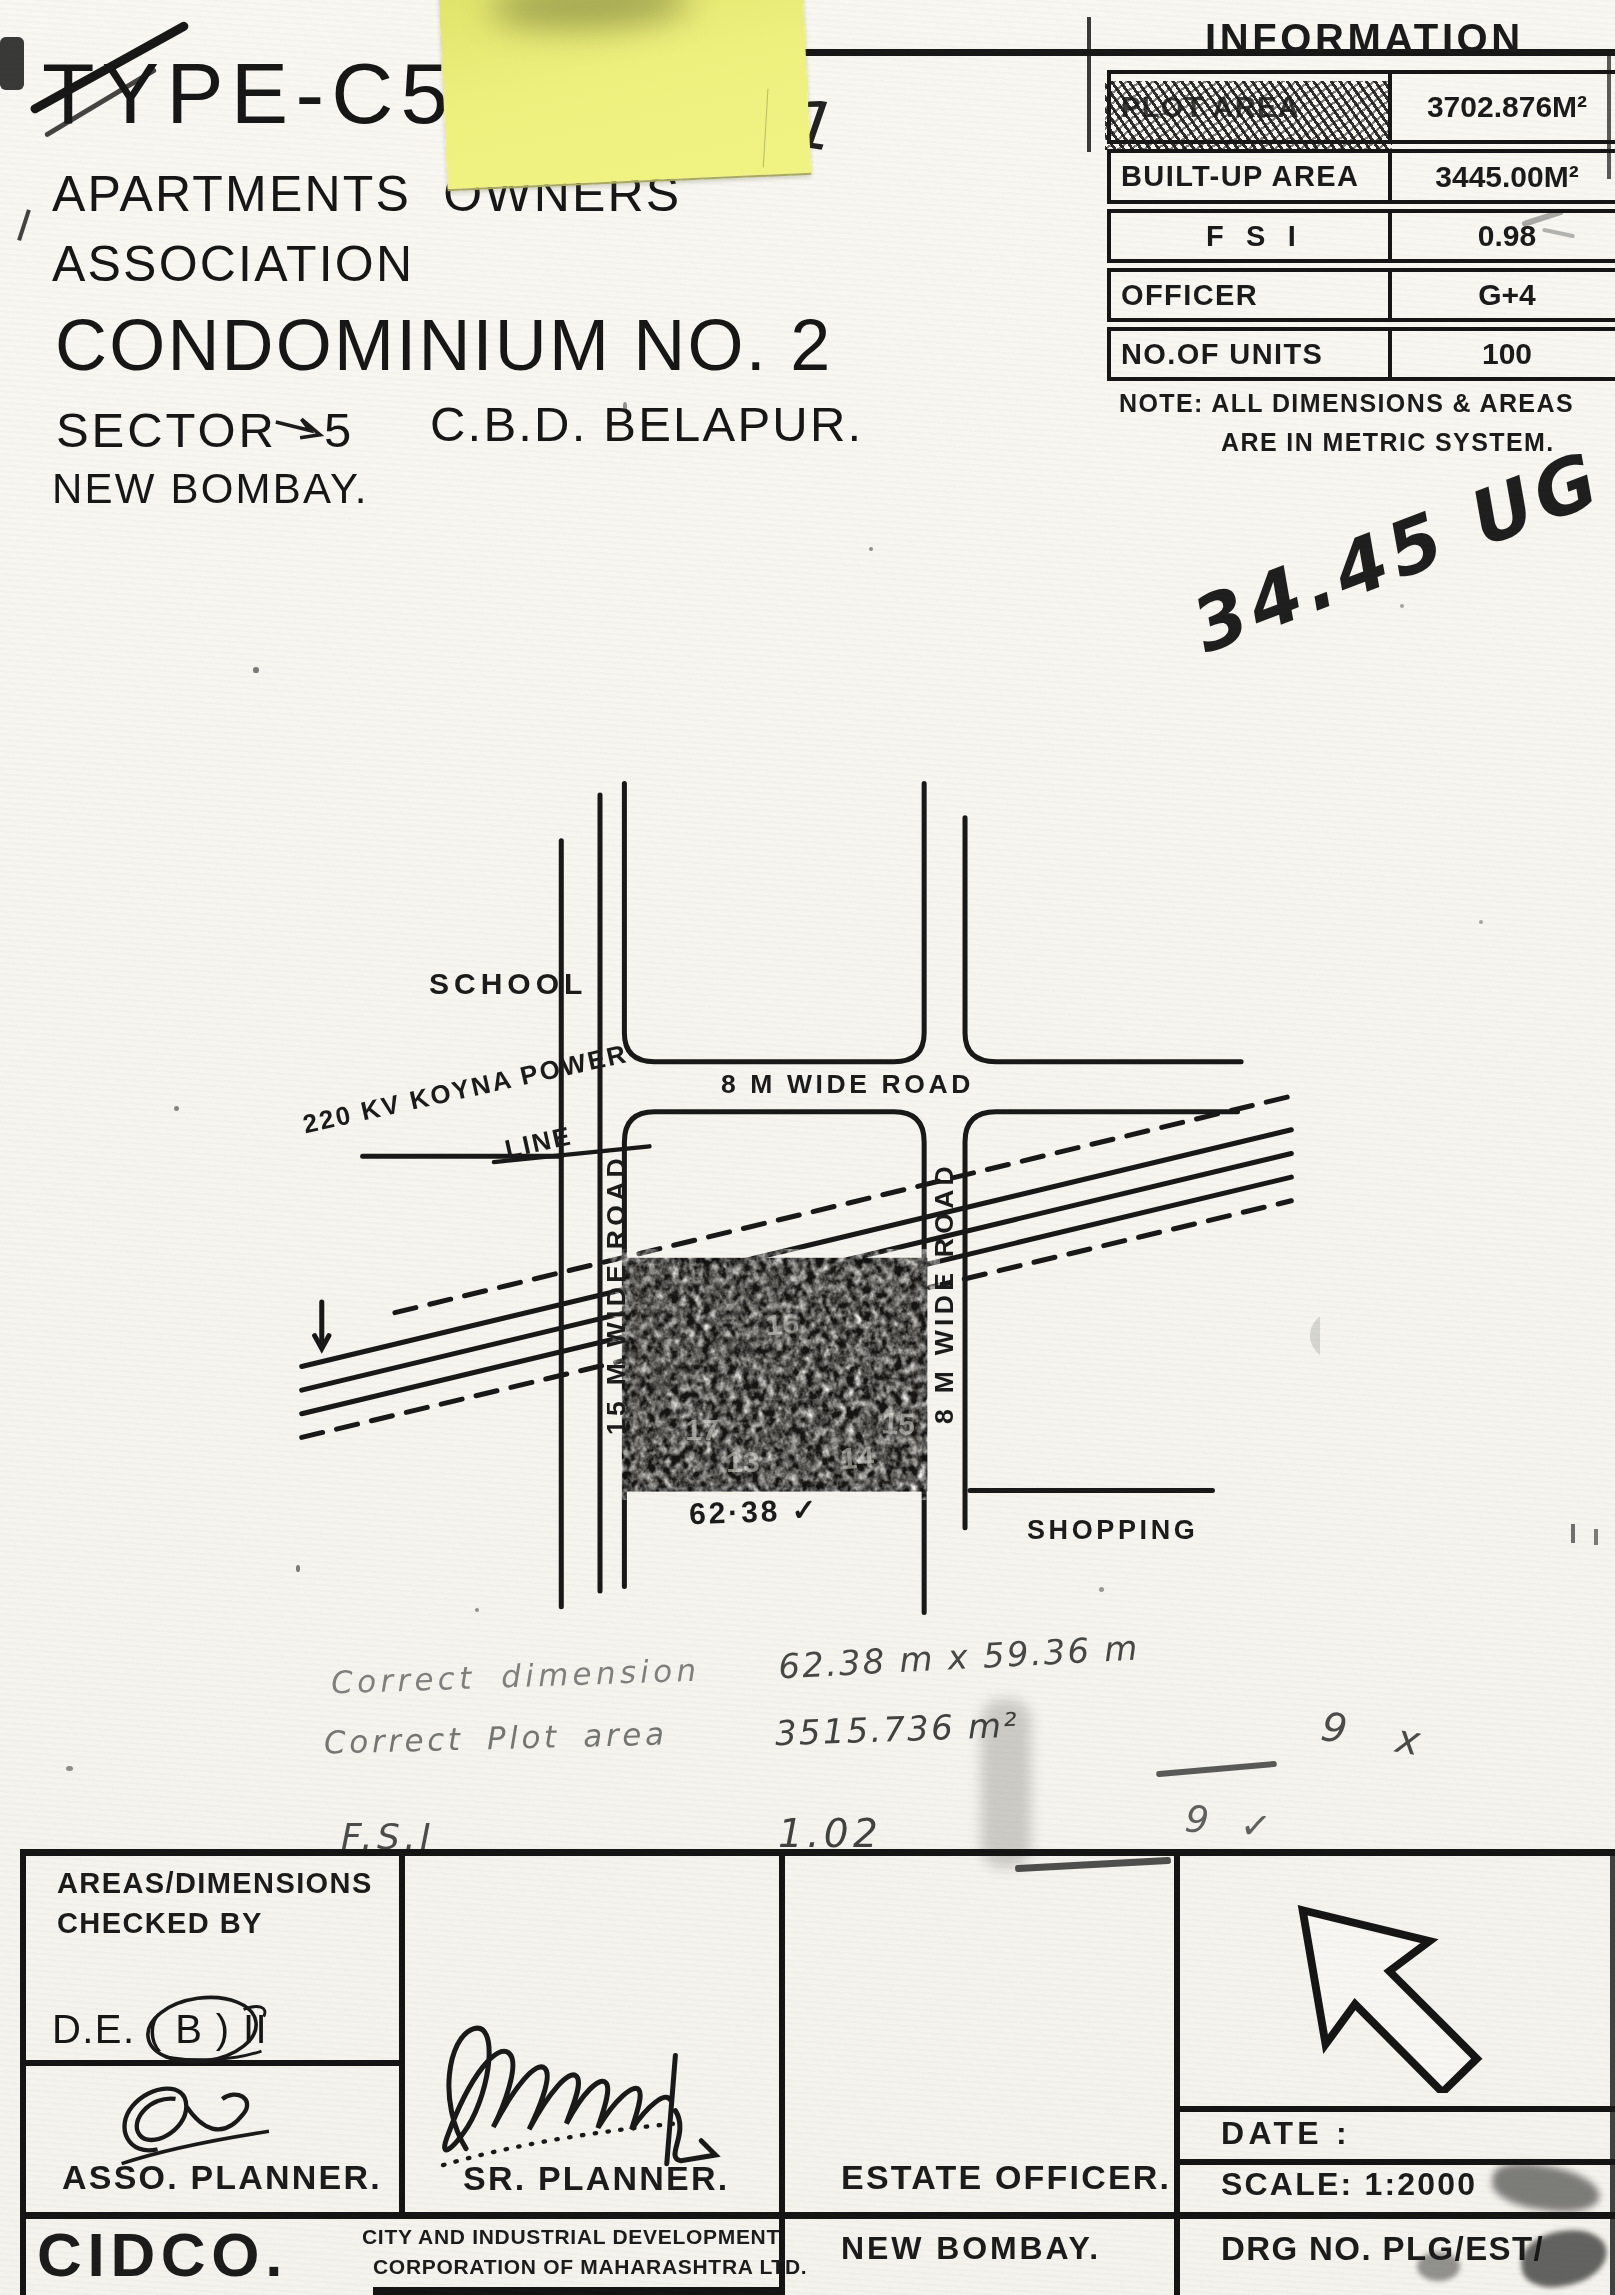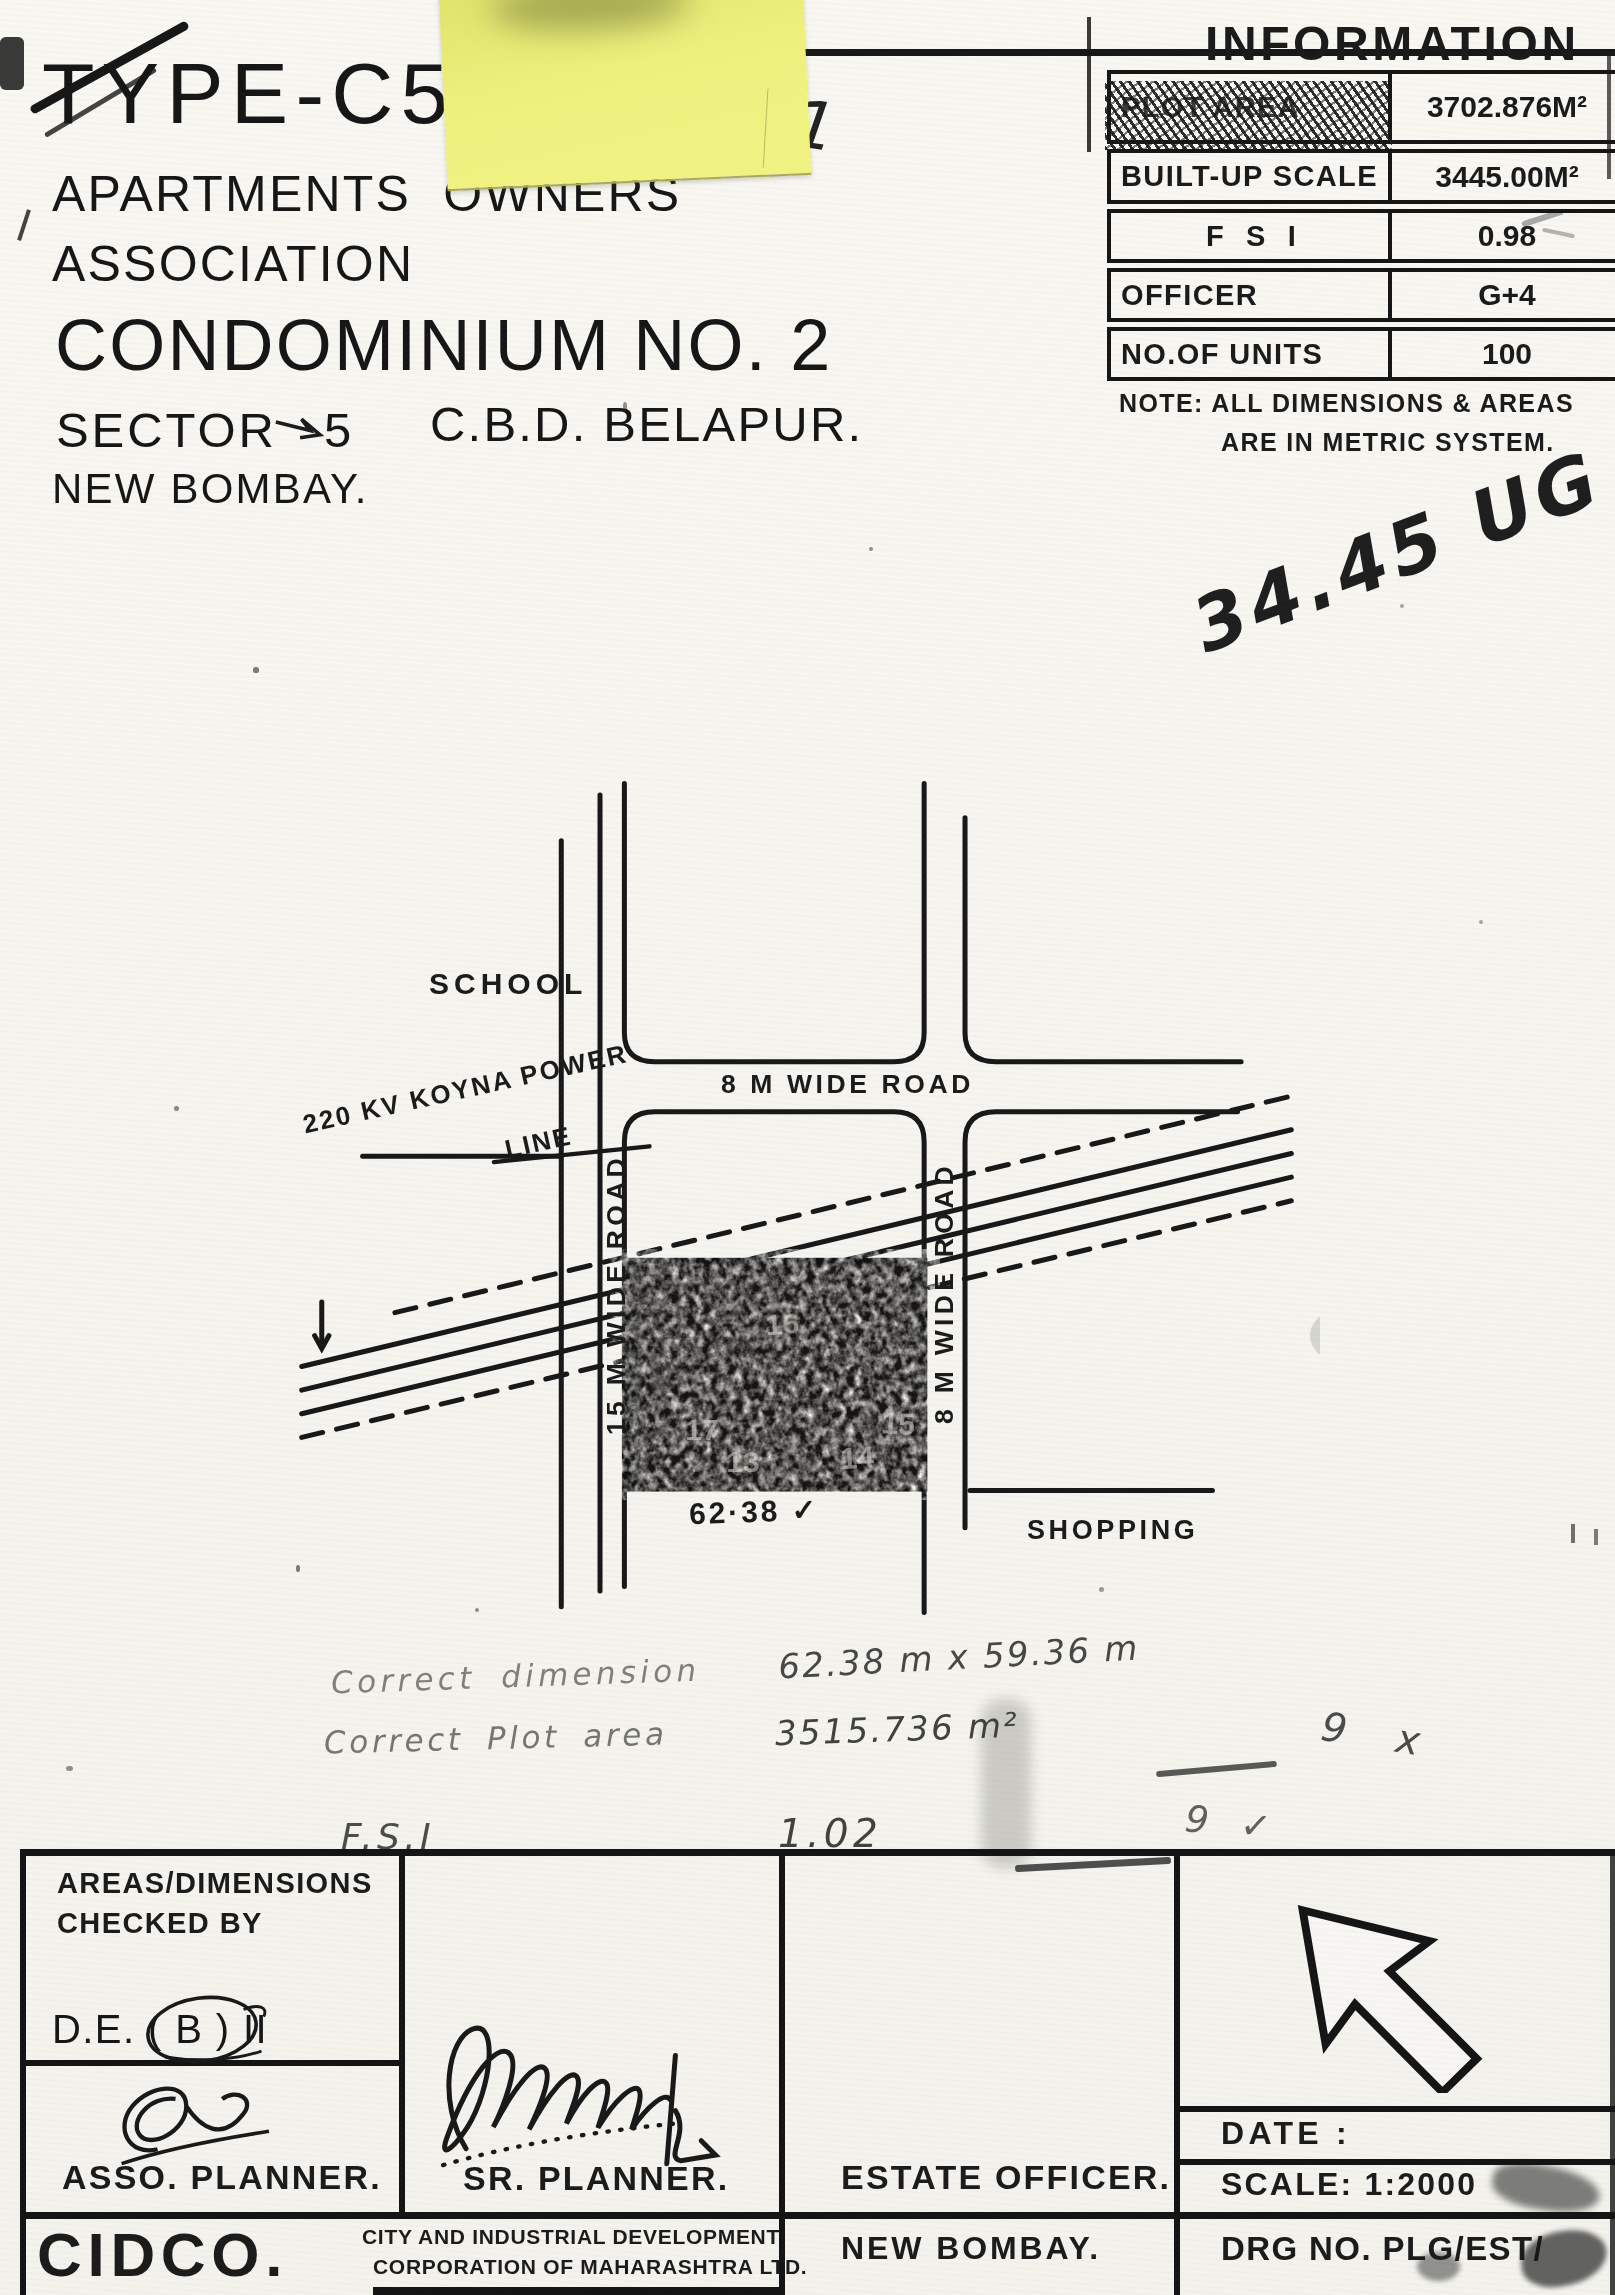--- a/index.html
+++ b/index.html
@@ -50,31 +50,31 @@
       <path d="M4,18 L52,30 L40,14 L66,36 L38,40" fill="none" stroke="#1c1c1c" stroke-width="5"></path>
     </svg>
 
   <div class="note">
     <div class="smudge"></div>
     <div class="crack"></div>
   </div>
 
   <div class="hw" style="left:687px;top:80px;font-size:66px;letter-spacing:11.5px;transform:rotate(9deg) skewX(-10deg);font-style:normal;">161</div>
 
-  <div class="t" style="left:1205px;top:16px;font-size:48px;letter-spacing:3.6px;z-index:2;">INFORMATION</div>
+  <div class="t" style="left:1205px;top:16px;font-size:40px;letter-spacing:3.6px;z-index:2;">INFORMATION</div>
   <div class="itable">
     <div class="irow" style="height:66px;">
       <div class="ilabel">
         <span style="opacity:.85;">PLOT AREA</span>
         <span class="hatch"></span>
       </div>
       <div class="ival">3702.876M²</div>
     </div>
     <div class="irow" style="height:47px;">
-      <div class="ilabel">BUILT-UP SCALE</div>
+      <div class="ilabel">BUILT-UP AREA</div>
       <div class="ival">3445.00M²</div>
     </div>
     <div class="irow" style="height:46px;">
       <div class="ilabel" style="letter-spacing:7.2px;text-align:center;">F S I</div>
       <div class="ival">0.98</div>
     </div>
     <div class="irow" style="height:46px;">
       <div class="ilabel">OFFICER</div>
       <div class="ival">G+4</div>
     </div>

